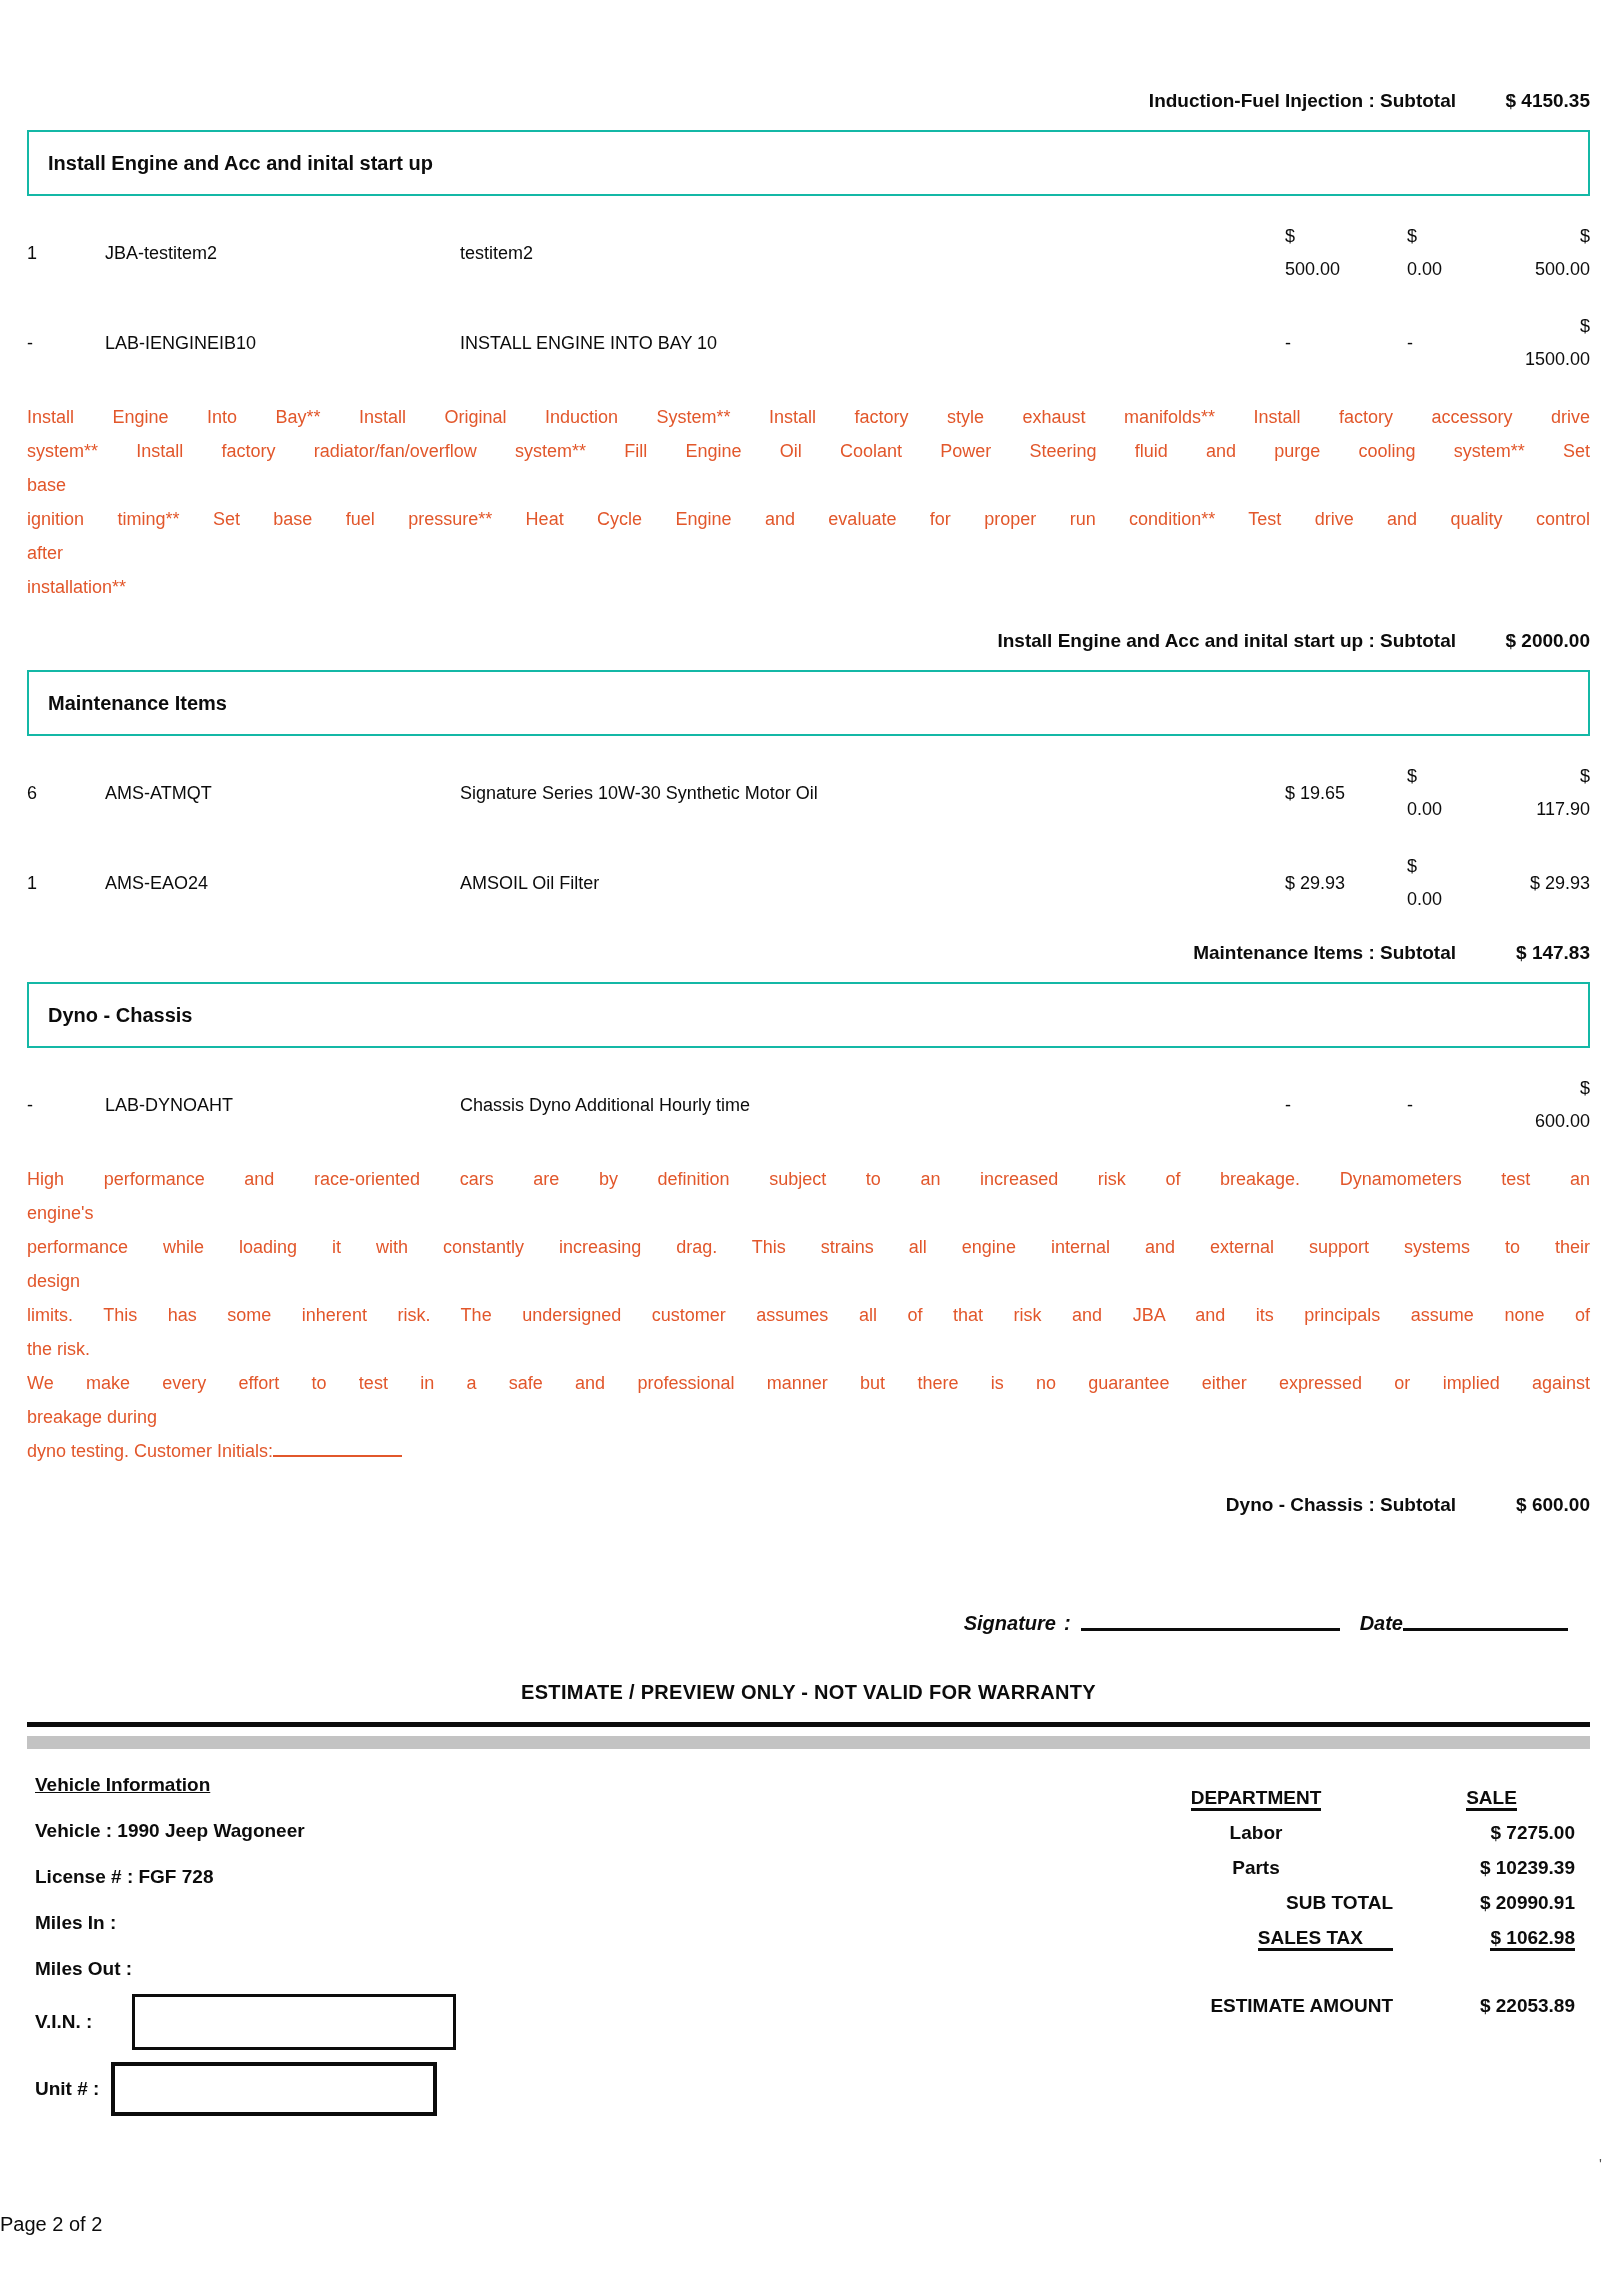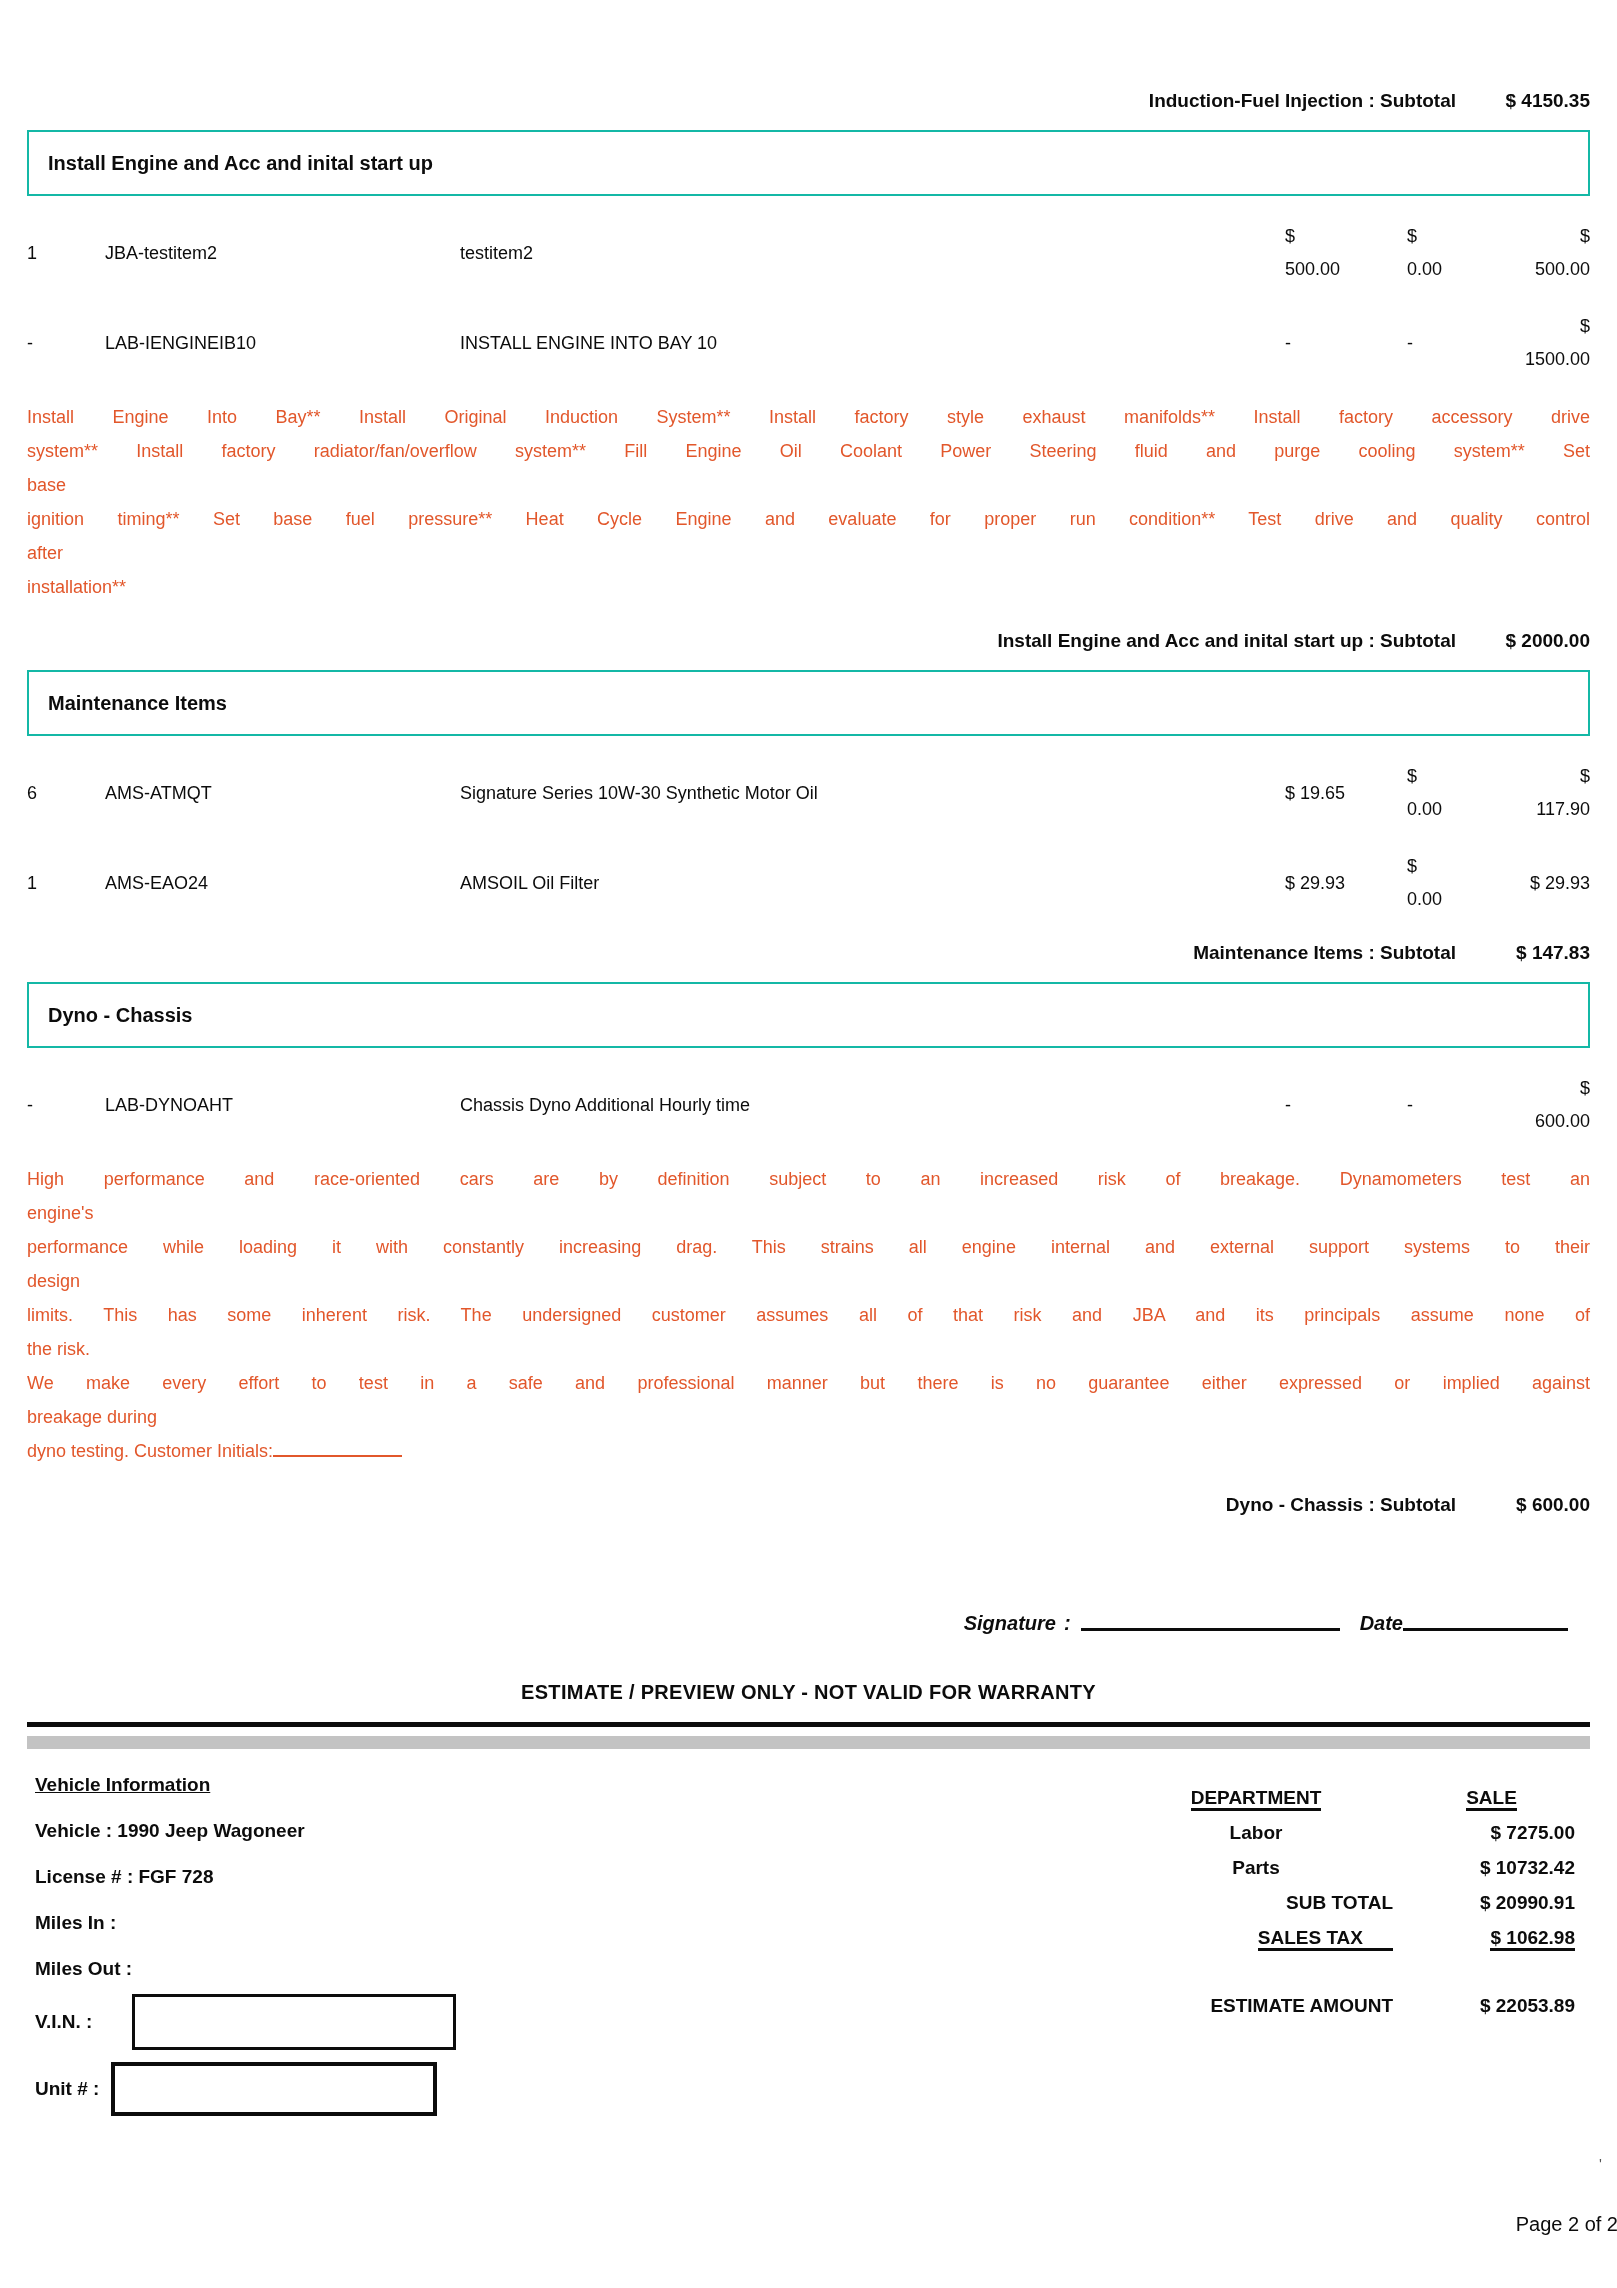--- a/index.html
+++ b/index.html
@@ -63,21 +63,21 @@
   .t-row{display:flex;margin-top:13px;}
   .t-label{width:274px;}
   .t-gapc{width:15px;}
   .t-amount{width:167px;text-align:right;}
   .t-center{text-align:center;}
   .t-right{text-align:right;}
   .u{border-bottom:3px solid #0c0c0c;}
   .salestax-label{padding-right:30px;}
   .estimate-row{margin-top:46px;}
 
-  .footer{position:absolute;left:0;top:2213px;width:100%;text-align:right;font-size:20px;}
+  .footer{position:absolute;left:0;top:2213px;width:100%;text-align:left;font-size:20px;}
   .stray{position:absolute;left:1599px;top:2155px;font-size:15px;color:#555;}
 </style>
 </head>
 <body>
 
 <div class="page">
   <div class="content">
 
     <div class="subtotal-row carryover">
       <span>Induction-Fuel Injection : Subtotal</span>
@@ -260,21 +260,21 @@
         </div>
         <div id="totalRows">
             <div class="t-row">
               <div class="t-label t-center"><span>Labor</span></div>
               <div class="t-gapc"></div>
               <div class="t-amount"><span>$ 7275.00</span></div>
             </div>
             <div class="t-row">
               <div class="t-label t-center"><span>Parts</span></div>
               <div class="t-gapc"></div>
-              <div class="t-amount"><span>$ 10732.42</span></div>
+              <div class="t-amount"><span>$ 10239.39</span></div>
             </div>
             <div class="t-row">
               <div class="t-label t-right"><span>SUB TOTAL</span></div>
               <div class="t-gapc"></div>
               <div class="t-amount"><span>$ 20990.91</span></div>
             </div>
             <div class="t-row">
               <div class="t-label t-right"><span class="u salestax-label">SALES TAX</span></div>
               <div class="t-gapc"></div>
               <div class="t-amount"><span class="u">$ 1062.98</span></div>

